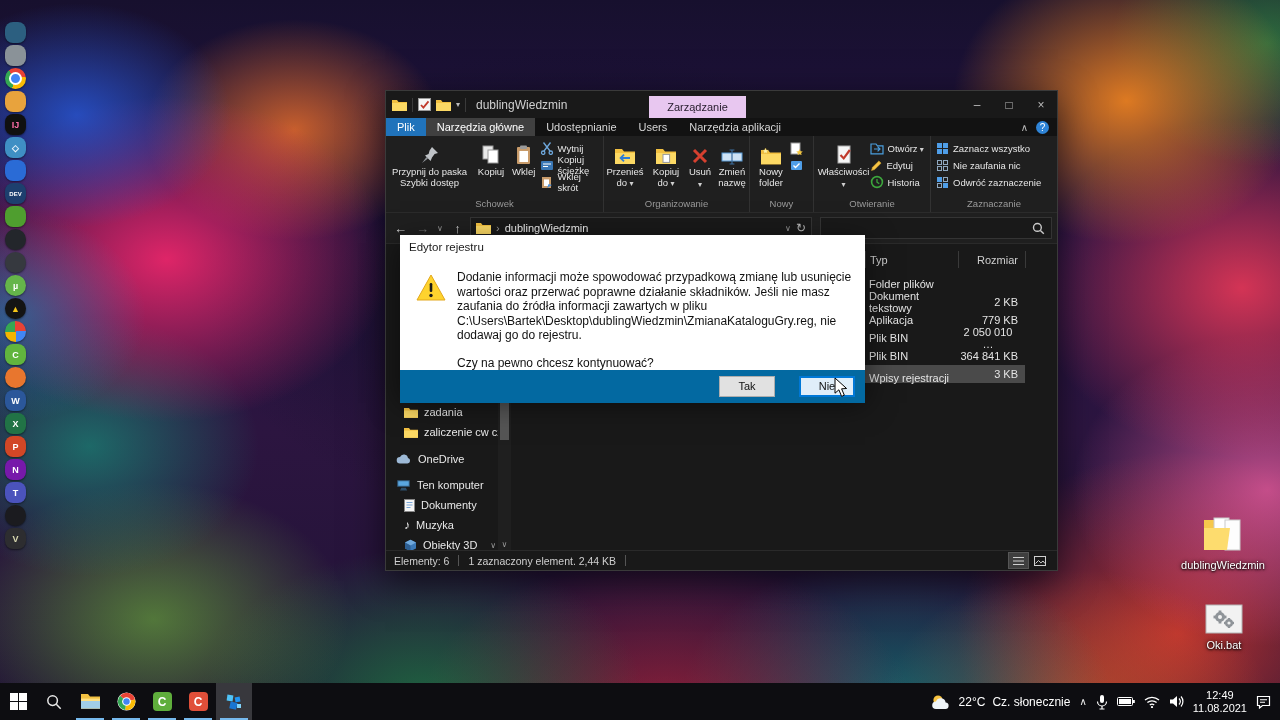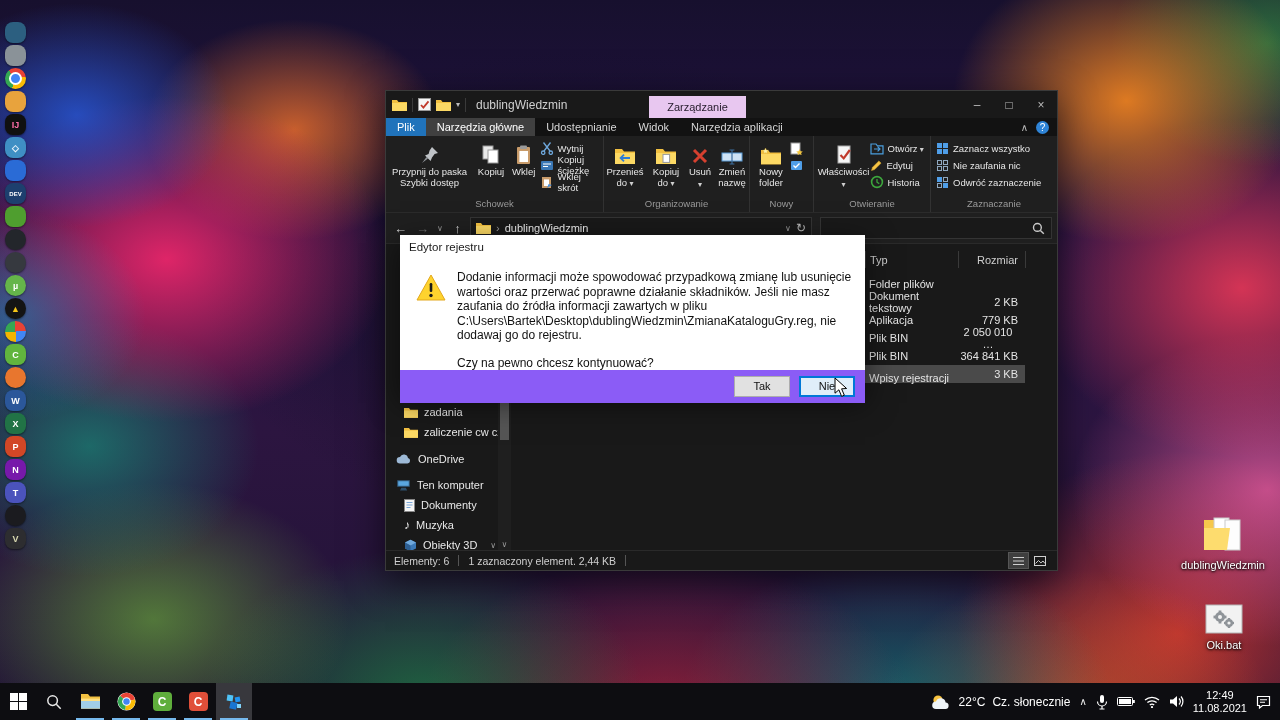--- a/index.html
+++ b/index.html
@@ -106,22 +106,22 @@
   .viewbtns{margin-left:auto;display:flex;gap:2px;}
   .viewbtn{width:19px;height:15px;display:flex;align-items:center;justify-content:center;}
   .viewbtn.on{background:#3f3f3f;outline:1px solid #565656;}
   
   .dialog{position:absolute;left:400px;top:235px;width:465px;height:160px;z-index:20;background:#fff;
     color:#111;box-shadow:0 8px 28px rgba(0,0,0,.55);display:flex;flex-direction:column;font-size:12px;}
   .dtitle{height:22px;padding:6px 9px 0;font-size:11.5px;color:#1a1a1a;flex:none;}
   .dbody{flex:1;display:flex;padding:7px 14px 0 16px;gap:11px;}
   .dtext{width:404px;line-height:14.6px;}
   .dquestion{margin-top:13px;}
-  .dfooter{height:33px;background:#8b5cf6;display:flex;align-items:center;justify-content:flex-end;
-    gap:9px;padding:0 10px;flex:none;box-sizing:border-box;}
+  .dfooter{height:33px;background:#0369a1;display:flex;align-items:center;justify-content:flex-end;
+    gap:24px;padding:0 10px;flex:none;box-sizing:border-box;}
   .dbtn{width:56px;height:21px;font-size:11px;display:flex;align-items:center;justify-content:center;
     background:#e1e1e1;border:1px solid #adadad;box-sizing:border-box;color:#111;}
   .dbtn.focus{background:#e0eef9;border:1px solid #0078d7;box-shadow:inset 0 0 0 1px #0078d7;}
   
   .cursor{position:absolute;left:834px;top:377px;z-index:60;}
   
   .taskbar{position:absolute;left:0;right:0;bottom:0;height:37px;background:#0d0d11;z-index:50;
     display:flex;align-items:stretch;color:#fff;}
   .tbtn{width:36px;display:flex;align-items:center;justify-content:center;position:relative;flex:none;}
   .tbtn.active{background:#38383d;}
@@ -225,21 +225,21 @@
       <span class="wctl">–</span>
       <span class="wctl">□</span>
       <span class="wctl">×</span>
     </div>
   </div>
 
   <div class="tabsrow">
     <div class="tab file">Plik</div>
     <div class="tab active">Narzędzia główne</div>
     <div class="tab">Udostępnianie</div>
-    <div class="tab">Widok</div>
+    <div class="tab">Users</div>
     <div class="tab">Narzędzia aplikacji</div>
     <div class="right">
       <span class="chevup">∧</span>
       <span class="helpdot">?</span>
     </div>
   </div>
 
   <div class="ribbon">
     <div class="rgroup" style="width:218px">
       <div class="rbody">

